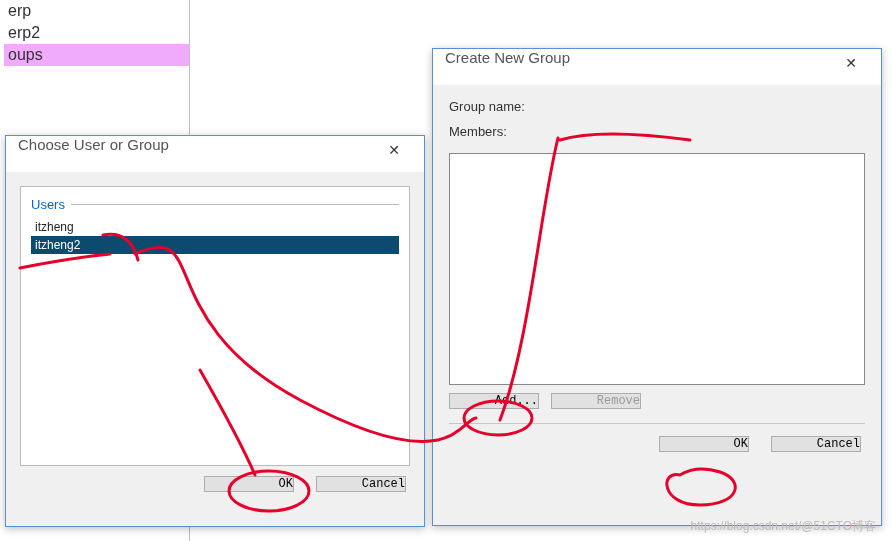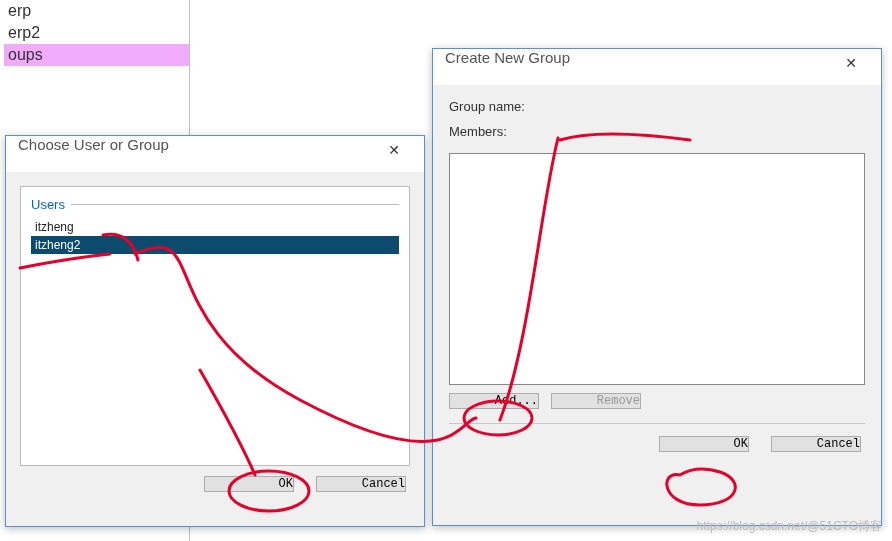--- a/index.html
+++ b/index.html
@@ -166,21 +166,21 @@
       margin-bottom: 14px;
     }
     .dlg-group hr {
       border: none;
       border-top: 1px solid #c8c8c8;
       margin-bottom: 12px;
     }
     
     .watermark {
       position: absolute;
-      right: 10px;
+      right: 16px;
       bottom: 6px;
       color: #bbb;
       font-size: 12px;
       pointer-events: none;
       padding-left: 40px;
     }
     
     .annot {
       position: absolute;
       left: 0; top: 0;

